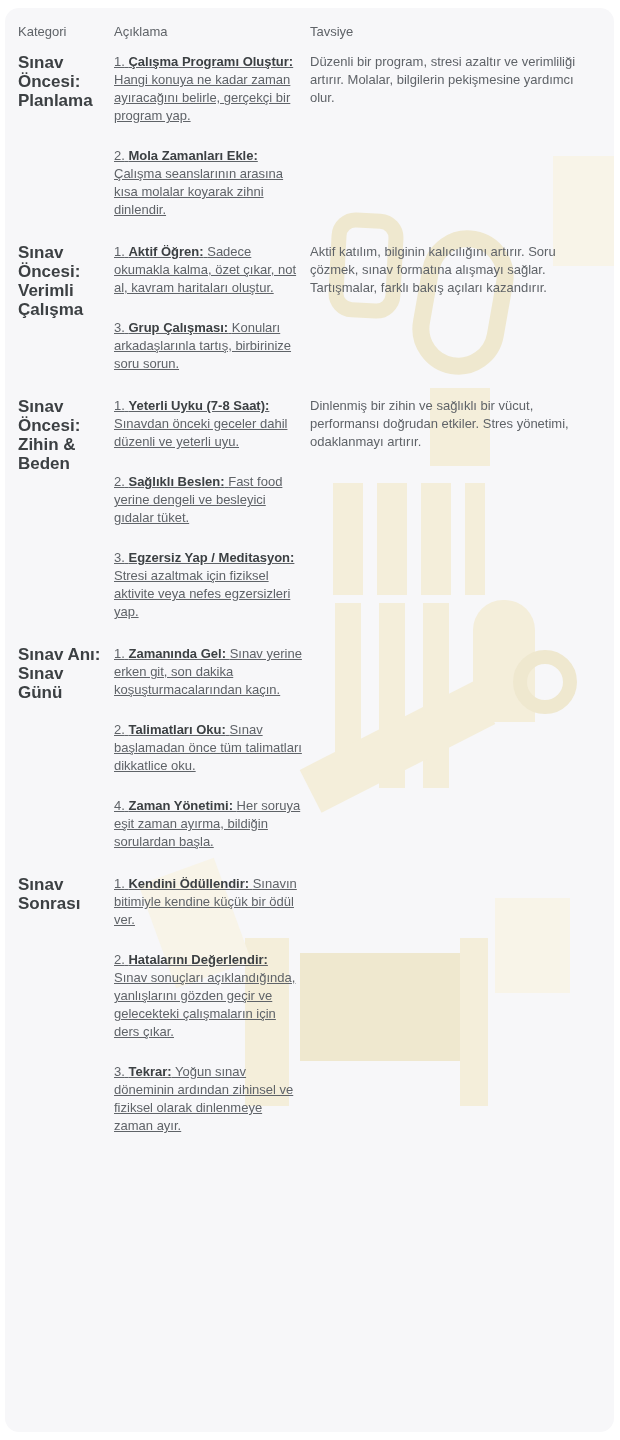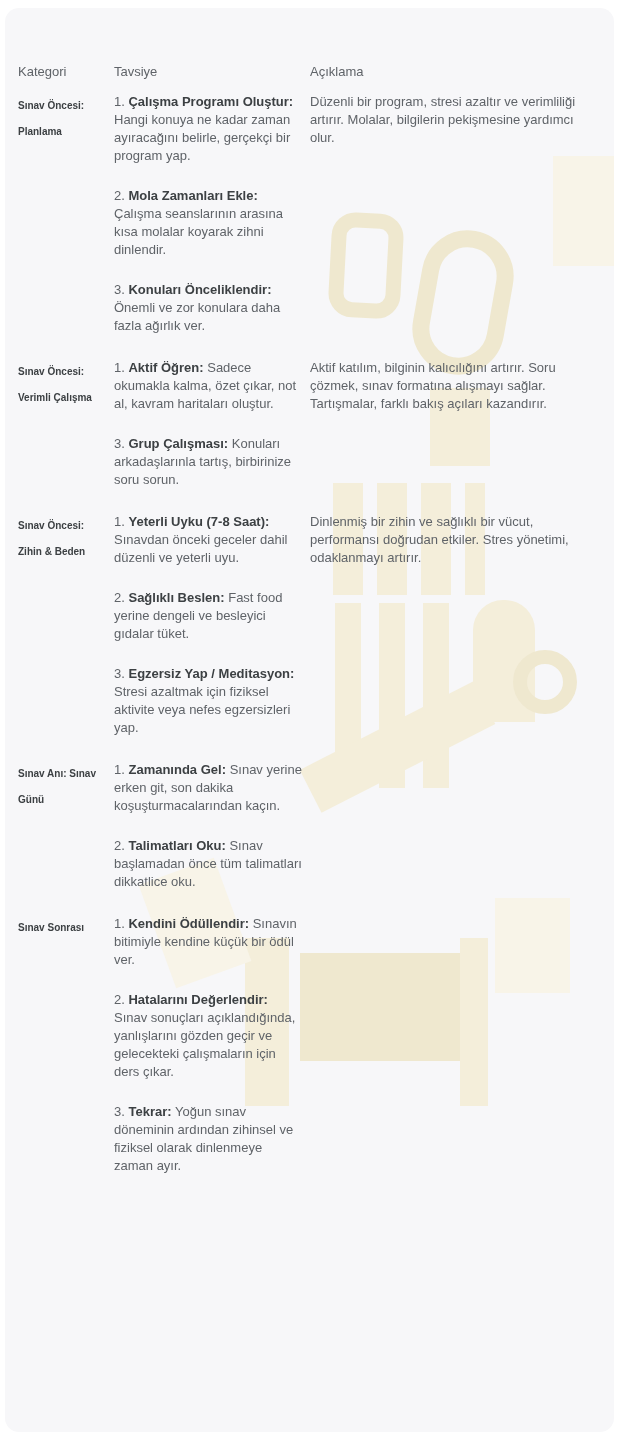--- a/index.html
+++ b/index.html
@@ -32,32 +32,32 @@
   .w5{left:328px;top:475px;width:152px;height:112px;background:repeating-linear-gradient(90deg,var(--cream-1) 0 30px,transparent 30px 44px);}
   .w6{left:330px;top:595px;width:132px;height:185px;background:repeating-linear-gradient(90deg,var(--cream-1) 0 26px,transparent 26px 44px);}
   .w7{left:468px;top:592px;width:62px;height:122px;background:var(--cream-1);border-radius:30px 30px 0 0;}
   .w8{left:508px;top:642px;width:64px;height:64px;border:14px solid var(--cream-2);border-radius:50%;}
   .w9{left:295px;top:715px;width:195px;height:48px;background:var(--cream-1);transform:rotate(-27deg);}
   .w10{left:240px;top:930px;width:44px;height:168px;background:var(--cream-1);}
   .w11{left:295px;top:945px;width:188px;height:108px;background:var(--cream-2);}
   .w12{left:455px;top:930px;width:28px;height:168px;background:var(--cream-1);}
   .w13{left:490px;top:890px;width:75px;height:95px;background:var(--cream-3);}
   .w14{left:150px;top:860px;width:80px;height:110px;background:var(--cream-3);transform:rotate(-20deg);}
-  .content{position:relative;z-index:1;margin-top:40px;}
+  .content{position:relative;z-index:1;}
   .grid{display:grid;grid-template-columns:96px 196px 1fr;align-items:start;}
   .hcell{font-size:13px;color:var(--header-text);line-height:19px;}
   .header{margin-bottom:12px;}
   .row{margin-bottom:24px;}
   .row:last-child{margin-bottom:0;}
   .cell{font-size:13px;line-height:18px;}
   .cell.cat{padding-right:4px;}
   .cell.tips{padding-right:8px;}
   .cell.desc{padding-right:4px;}
-  .category{font-size:10px;font-weight:bold;color:var(--strong-text);line-height:26px;}
-  .tip{margin-bottom:22px;}
+  .category{font-size:17px;font-weight:bold;color:var(--strong-text);line-height:19px;}
+  .tip{margin-bottom:22px;text-decoration:underline;}
   .tip:last-child{margin-bottom:0;}
   .tip strong{color:var(--strong-text);}
   .desc p{color:var(--body-text);}
 </style>
 </head>
 <body>
 
 <div class="card">
   <div class="watermark">
     <div class="w1"></div>
@@ -73,32 +73,31 @@
     <div class="w11"></div>
     <div class="w12"></div>
     <div class="w13"></div>
     <div class="w14"></div>
   </div>
 
   <div class="content">
 
     <div class="grid header">
       <div class="hcell">Kategori</div>
+      <div class="hcell">Açıklama</div>
       <div class="hcell">Tavsiye</div>
-      <div class="hcell">Açıklama</div>
     </div>
 
     <div class="grid row">
       <div class="cell cat">
         <div class="category">Sınav Öncesi: Planlama</div>
       </div>
       <div class="cell tips">
         <p class="tip"><span>1.</span> <strong>Çalışma Programı Oluştur:</strong> <span>Hangi konuya ne kadar zaman ayıracağını belirle, gerçekçi bir program yap.</span></p>
         <p class="tip"><span>2.</span> <strong>Mola Zamanları Ekle:</strong> <span>Çalışma seanslarının arasına kısa molalar koyarak zihni dinlendir.</span></p>
-        <p class="tip"><span>3.</span> <strong>Konuları Önceliklendir:</strong> <span>Önemli ve zor konulara daha fazla ağırlık ver.</span></p>
       </div>
       <div class="cell desc">
         <p>Düzenli bir program, stresi azaltır ve verimliliği artırır. Molalar, bilgilerin pekişmesine yardımcı olur.</p>
       </div>
     </div>
 
     <div class="grid row">
       <div class="cell cat">
         <div class="category">Sınav Öncesi: Verimli Çalışma</div>
       </div>
@@ -125,20 +124,21 @@
       </div>
     </div>
 
     <div class="grid row">
       <div class="cell cat">
         <div class="category">Sınav Anı: Sınav Günü</div>
       </div>
       <div class="cell tips">
         <p class="tip"><span>1.</span> <strong>Zamanında Gel:</strong> <span>Sınav yerine erken git, son dakika koşuşturmacalarından kaçın.</span></p>
         <p class="tip"><span>2.</span> <strong>Talimatları Oku:</strong> <span>Sınav başlamadan önce tüm talimatları dikkatlice oku.</span></p>
+        <p class="tip"><span>4.</span> <strong>Zaman Yönetimi:</strong> <span>Her soruya eşit zaman ayırma, bildiğin sorulardan başla.</span></p>
       </div>
     </div>
 
     <div class="grid row">
       <div class="cell cat">
         <div class="category">Sınav Sonrası</div>
       </div>
       <div class="cell tips">
         <p class="tip"><span>1.</span> <strong>Kendini Ödüllendir:</strong> <span>Sınavın bitimiyle kendine küçük bir ödül ver.</span></p>
         <p class="tip"><span>2.</span> <strong>Hatalarını Değerlendir:</strong> <span>Sınav sonuçları açıklandığında, yanlışlarını gözden geçir ve gelecekteki çalışmaların için ders çıkar.</span></p>

